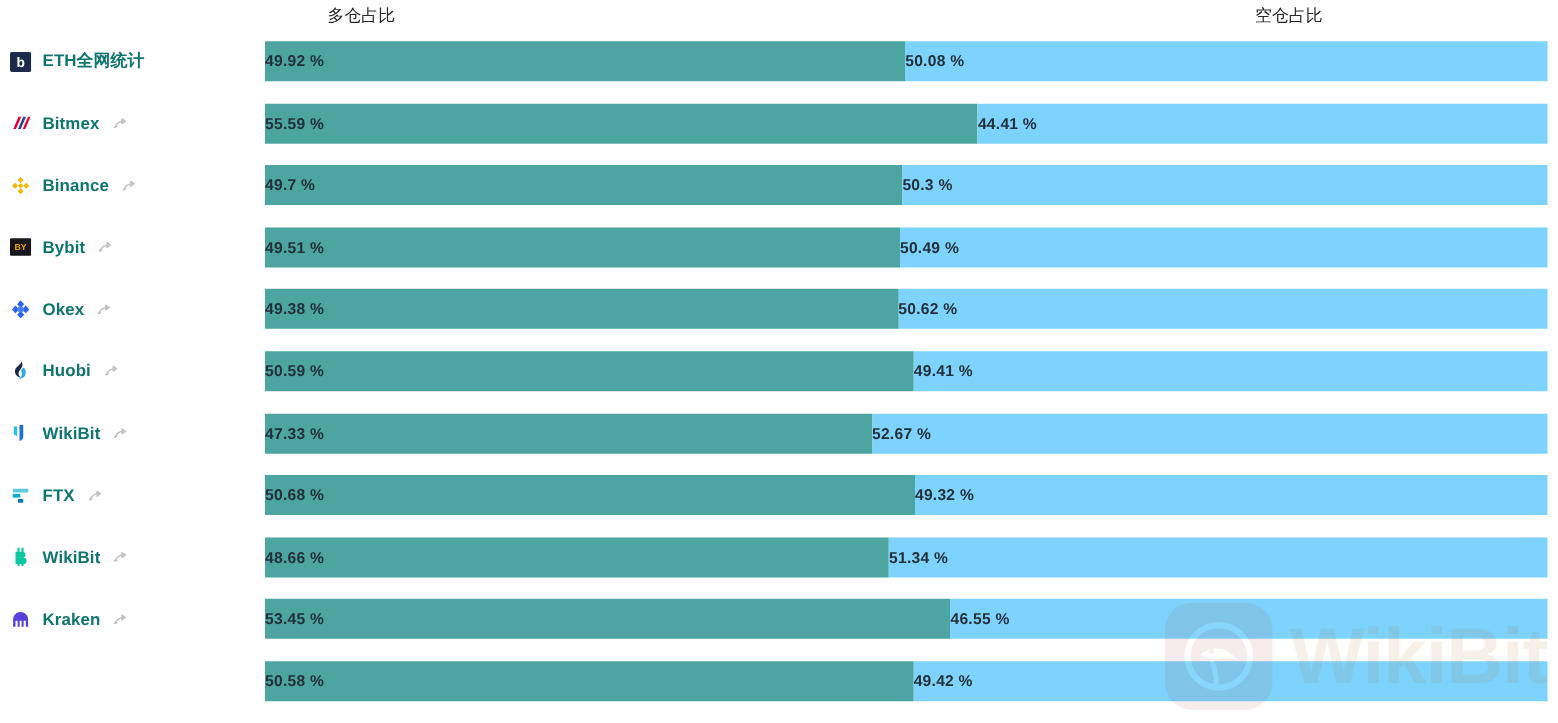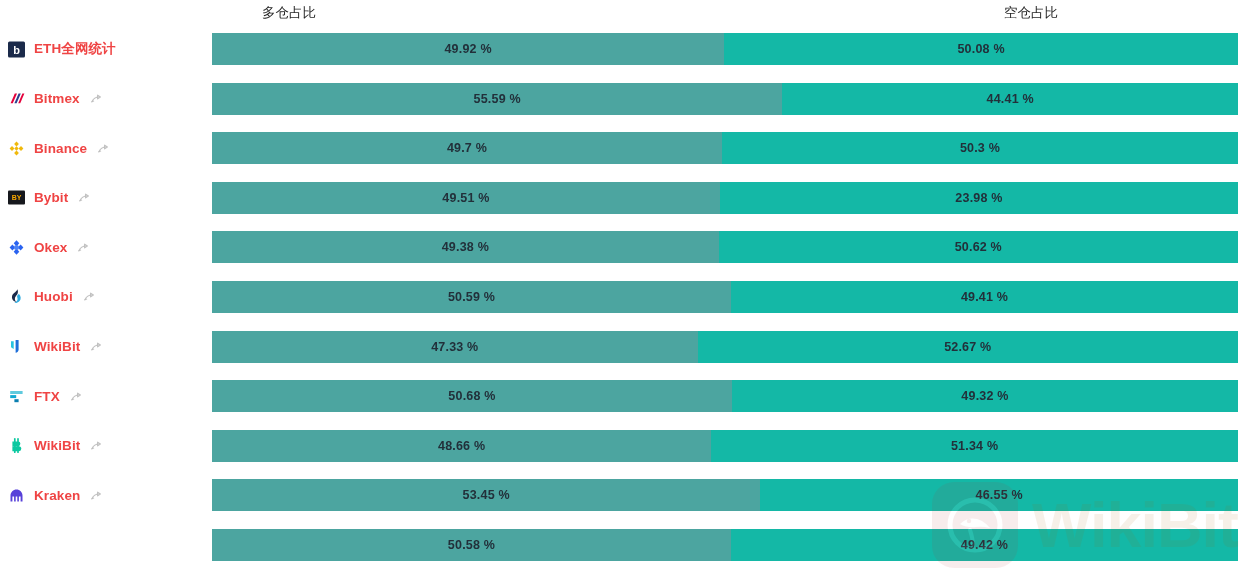--- a/index.html
+++ b/index.html
@@ -96,21 +96,21 @@
     height: 17px;
     flex: 0 0 17px;
     display: flex;
     align-items: center;
     justify-content: center;
   }
   .ex-icon svg { display: block; }
   .ex-name {
     font-size: 13.5px;
     font-weight: 700;
-    color: #ef4444;
+    color: #0f766e;
     letter-spacing: 0.1px;
     font-family: "Liberation Sans", "DejaVu Sans", sans-serif;
   }
   .ext-link {
     width: 13px;
     height: 13px;
     margin-left: 1px;
     flex: 0 0 13px;
     display: flex;
     align-items: center;
@@ -126,25 +126,24 @@
     top: 0;
     width: 1026px;
     height: 32px;
     display: flex;
   }
   .seg {
     height: 32px;
     position: relative;
     display: flex;
     align-items: center;
-    justify-content: center;
     overflow: hidden;
   }
   .seg-long  { background: #4ca5a0; }
-  .seg-short { background: #14b8a6; }
+  .seg-short { background: #7dd3fc; }
   .seg-val {
     font-size: 12.5px;
     font-weight: 700;
     color: #22303a;
     letter-spacing: .2px;
     white-space: nowrap;
     font-family: "Liberation Sans", "DejaVu Sans", sans-serif;
   }
 </style>
 </head>
@@ -260,21 +259,21 @@
             <path d="M7.6 3.1 L10.4 5.0 L7.6 6.9 Z" fill="none" stroke="#8c8c8c" stroke-width="1.1" stroke-linejoin="round"></path>
             <path d="M1.6 9.9 L3.6 9.1" stroke="#8c8c8c" stroke-width="1.1" stroke-linecap="round"></path>
           </svg>
         </span>
       </div>
       <div class="bar-track">
         <div class="seg seg-long" style="width:49.510%">
           <span class="seg-val">49.51 %</span>
         </div>
         <div class="seg seg-short" style="width:50.490%">
-          <span class="seg-val">23.98 %</span>
+          <span class="seg-val">50.49 %</span>
         </div>
       </div>
     </div>
     <div class="row">
       <div class="row-label">
         <span class="ex-icon">
           <svg width="17" height="17" viewBox="0 0 17 17">
             <path d="M8.5 1.2 L11.3 4.3 L8.5 7.4 L5.7 4.3 Z" fill="#2a63f0"></path>
             <path d="M8.5 9.6 L11.3 12.7 L8.5 15.8 L5.7 12.7 Z" fill="#2a63f0"></path>
             <path d="M1.6 8.5 L4.4 5.4 L7.2 8.5 L4.4 11.6 Z" fill="#2a63f0"></path>

